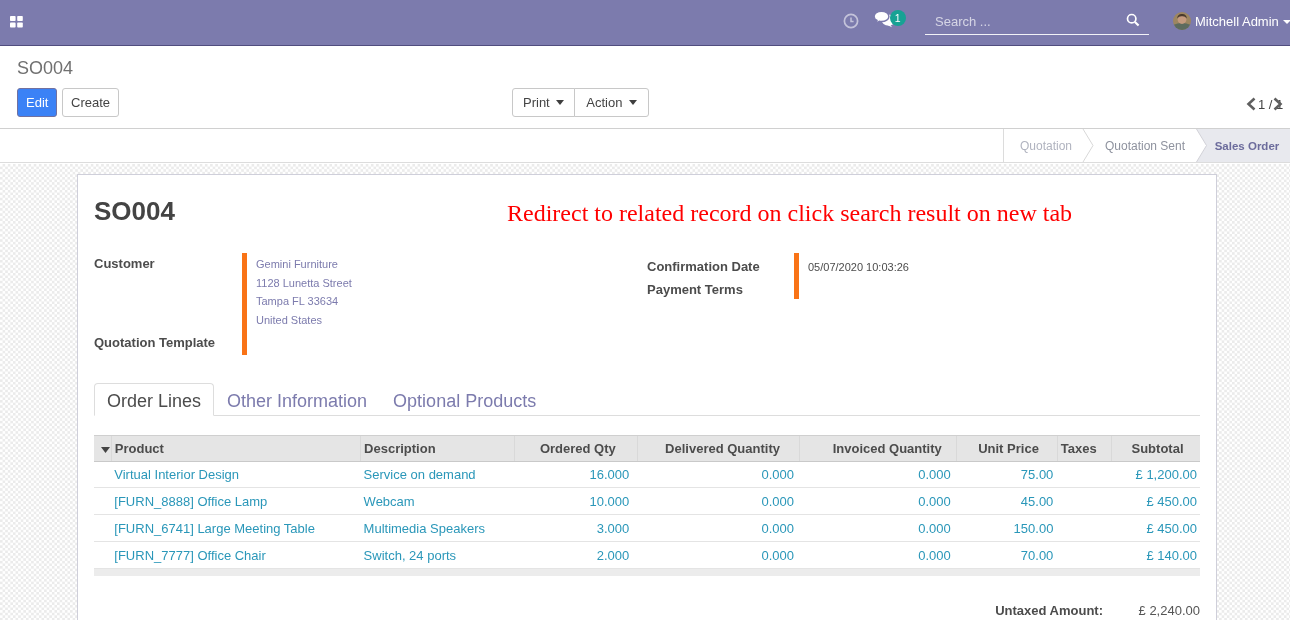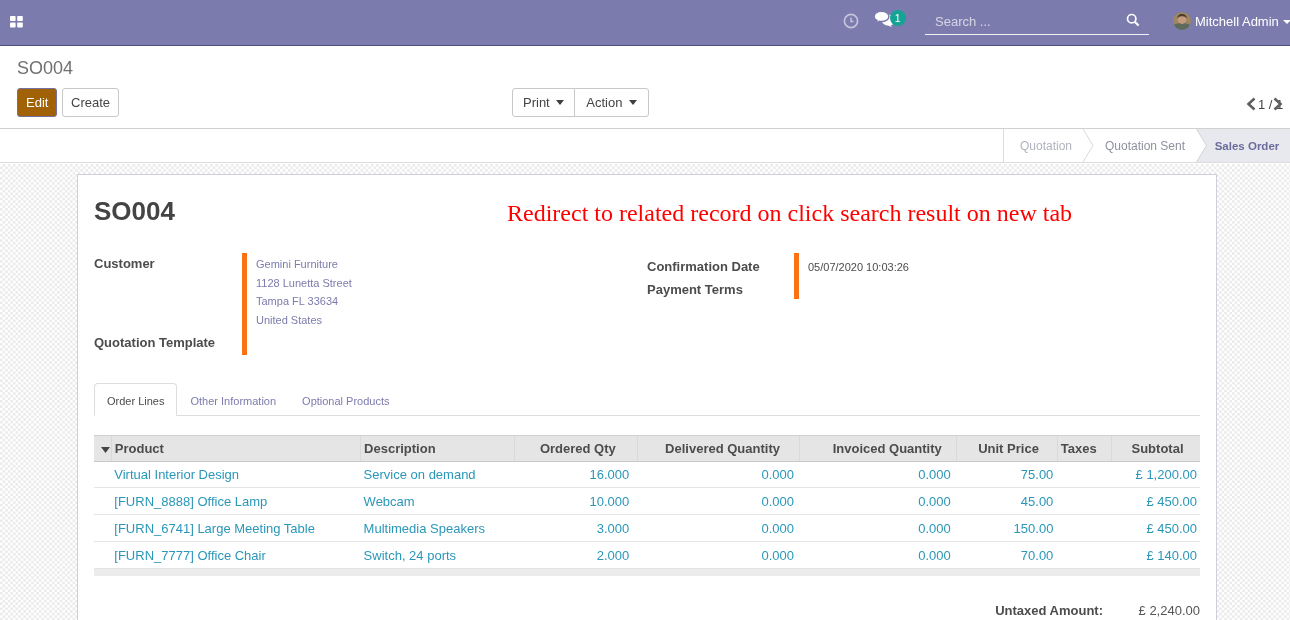--- a/index.html
+++ b/index.html
@@ -16,21 +16,21 @@
 .searchbox .ph { position:absolute; left:10px; top:6px; font-size:13px; color:rgba(255,255,255,.68); }
 .mag { position:absolute; right:9px; top:5px; }
 .avatar { position:absolute; left:1173px; top:12px; width:18px; height:18px; border-radius:50%; overflow:hidden; }
 .uname { position:absolute; left:1195px; top:14px; font-size:13px; color:#fff; }
 .ucaret { position:absolute; left:1283px; top:19.5px; width:0; height:0; border-left:4px solid transparent; border-right:4px solid transparent; border-top:4.5px solid #fff; }
 
 
 .cpanel { position:absolute; left:0; top:46px; width:1290px; height:82px; background:#fff; }
 .bcrumb { position:absolute; left:17px; top:9px; font-size:18px; line-height:27px; color:#707070; }
 .btn { display:inline-block; font-size:13px; line-height:17px; padding:5px 10px; border:1px solid #c8c8c8; border-radius:3px; background:#fff; color:#444; text-align:center; }
-.btn-primary { background:#a16207; border-color:#72719f; color:#fff; }
+.btn-primary { background:#3b82f6; border-color:#72719f; color:#fff; }
 .b-edit { position:absolute; left:17px; top:42px; padding:5px 8px; }
 .b-create { position:absolute; left:62px; top:42px; padding:5px 8px; }
 .ddgroup { position:absolute; left:512px; top:42px; display:flex; }
 .ddgroup .btn { border-radius:0; margin-left:-1px; }
 .ddgroup .btn:first-child { border-radius:3px 0 0 3px; margin-left:0; }
 .ddgroup .btn:last-child { border-radius:0 3px 3px 0; }
 .caret { display:inline-block; width:0; height:0; border-left:4.75px solid transparent; border-right:4.75px solid transparent; border-top:5.3px solid #3f3f3f; margin-left:6.5px; vertical-align:2px; }
 .pager { position:absolute; left:1258px; top:50.5px; font-size:13px; color:#444; }
 .pchev { position:absolute; top:50.5px; }
 
@@ -54,21 +54,21 @@
 .ftable { display:table; width:100%; border-collapse:collapse; }
 .frow { display:table-row; }
 .flabel { display:table-cell; font-weight:bold; font-size:13px; color:#4c4c4c; padding:2px 0 3px; vertical-align:top; line-height:18px; }
 .fval { display:table-cell; border-left:5px solid #f97316; padding:2px 0 3px 9px; font-size:11px; color:#4c4c4c; vertical-align:top; line-height:18px; }
 .fcol1 .flabel { width:150.5px; }
 .fcol2 .flabel { width:149.5px; }
 .fcol2 .flabel, .fcol2 .fval { padding-top:4.5px; padding-bottom:0.5px; }
 .addr { color:#7c7bad; line-height:18.6px; padding-bottom:2.5px; }
 
 .tabs { margin-top:28px; border-bottom:1px solid #ddd; display:flex; height:33px; }
-.tab { font-size:11px; padding:8.5px 12px 5.5px; color:#7c7bad; line-height:18px; border:1px solid transparent; }
+.tab { font-size:18px; padding:8.5px 12px 5.5px; color:#7c7bad; line-height:18px; border:1px solid transparent; }
 .tab.active { color:#4c4c4c; border-color:#ddd; border-bottom:1px solid #fff; border-radius:4px 4px 0 0; margin-bottom:-1px; background:#fff; }
 
 table.list { border-collapse:collapse; table-layout:fixed; width:1106px; margin-top:18.7px; font-size:13px; }
 table.list th { background:#e5e5e5; font-weight:bold; color:#4c4c4c; text-align:left; padding:4px 4px 2.5px 3px; border-bottom:1px solid #c9c9c9; border-top:1px solid #cfcfcf; border-left:1px solid #d9d9d9; line-height:18.6px; }
 table.list th:first-child { border-left:none; }
 table.list th.num { text-align:right; padding-right:17px; }
 table.list td { padding:4.6px 4px 2.6px 3px; border-bottom:1px solid #e4e4e4; color:#2a97b9; line-height:18.6px; }
 table.list td.num { text-align:right; padding-right:6px; }
 .tfootbar { width:1106px; height:7.5px; background:#ececec; }
 .totals { width:1106px; margin-top:26.5px; display:flex; justify-content:flex-end; font-size:13px; }

